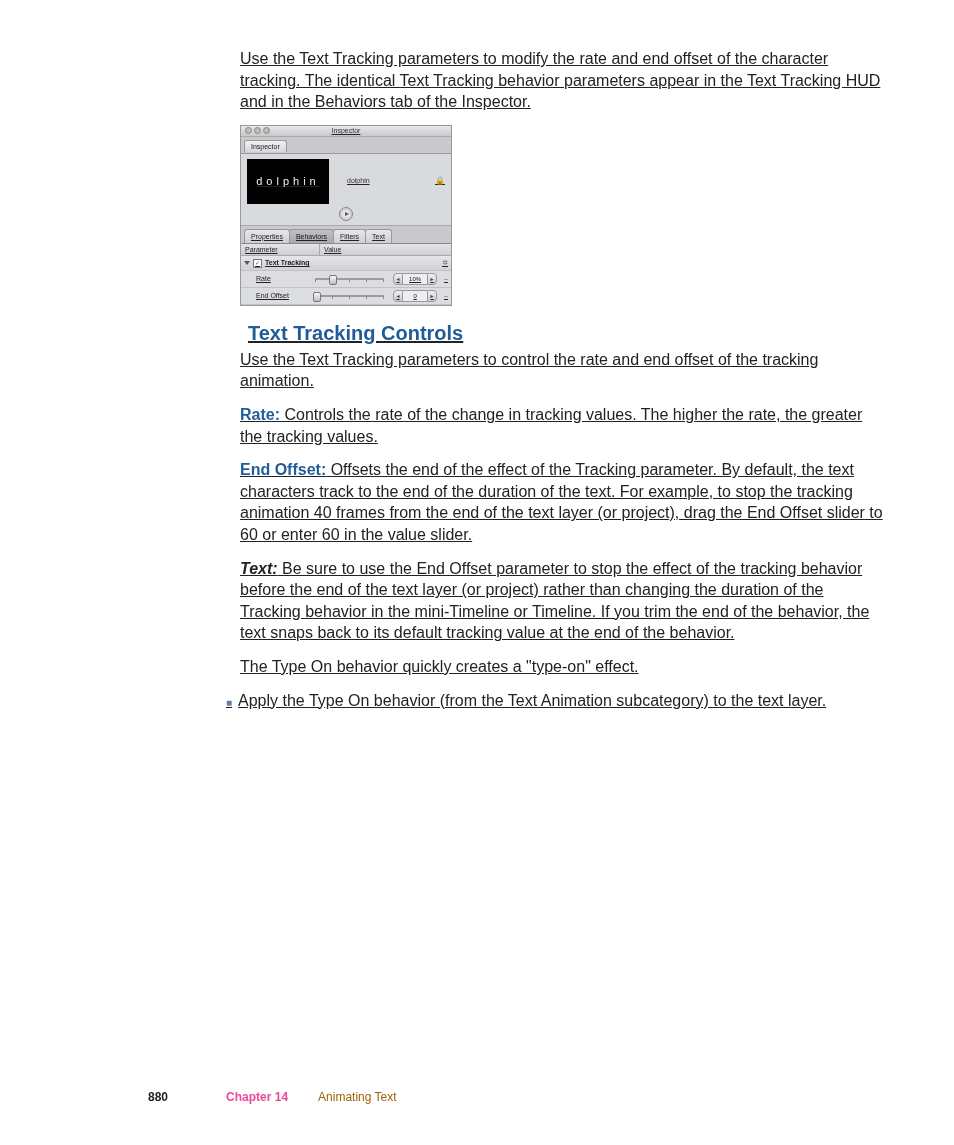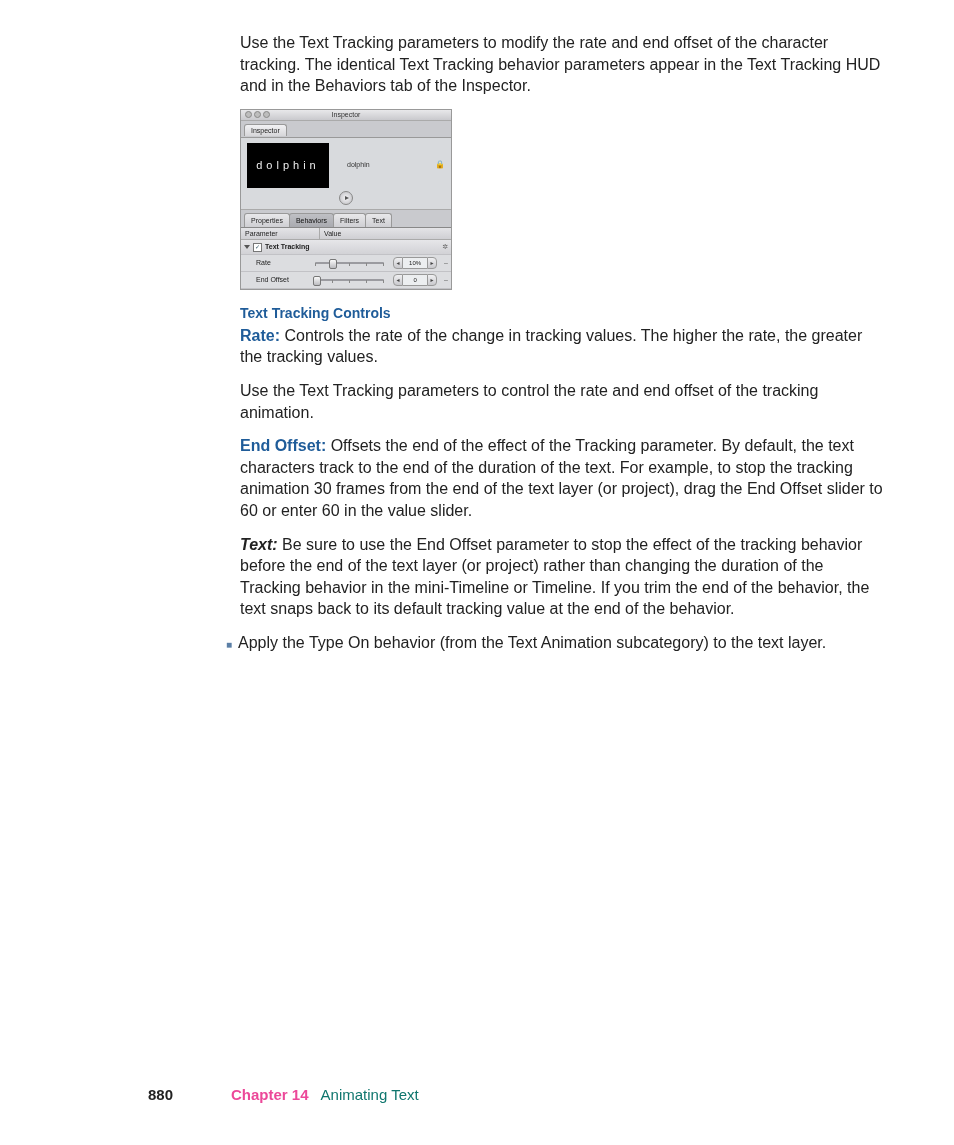--- a/index.html
+++ b/index.html
@@ -7,29 +7,30 @@
     font-size: 16px;
     color: #222;
     margin: 0;
     background: #fff;
     width: 954px;
     height: 1145px;
     position: relative;
     line-height: 1.35;
   }
   .page {
-    padding: 32px 70px 0 240px;
+    padding: 48px 70px 0 240px;
     box-sizing: border-box;
+    text-decoration: underline;
   }
   p { margin: 0 0 12px 0; }
   .blue-h3 {
     color: #1f5c99;
     font-weight: 600;
-    font-size: 14px;
-    margin: 14px 0 2px 0;
+    font-size: 20px;
+    margin: 14px 0 2px 8px;
   }
   .blue-h2 {
     color: #2a6aa8;
     font-weight: 400;
     font-size: 26px;
     margin: 42px 0 4px 0;
   }
   .term { color: #1f5c99; font-weight: 600; }
   .note-term { font-style: italic; font-weight: 600; }
   .sub-bold { font-weight: 600; margin-top: 14px; margin-bottom: 6px; }
@@ -133,26 +134,26 @@
   .valbox .ar.r{border-radius:0 4px 4px 0;}
   .valbox .num { width:24px;height:10px;border-top:1px solid #999;border-bottom:1px solid #999;background:#eceef0;display:flex;align-items:center;justify-content:center;font-size:6px;}
   .gear { margin-left:4px; font-size:7px; color:#666;}
   .menu-dash { margin-left:4px; color:#666; font-size:7px;}
 
   
   .footer {
     position: absolute;
     left: 0; right: 0; bottom: 40px;
     display: flex; align-items: center;
-    font-size: 15px;
+    font-size: 12px;
     padding-left: 148px;
   }
   .footer .pnum { font-weight: 600; color: #222; }
   .footer .chap { font-weight: 600; color: #ec4899; margin-left: 58px; }
-  .footer .chapname { color: #0f766e; margin-left: 12px; }
+  .footer .chapname { color: #a16207; margin-left: 30px; }
 </style>
 </head>
 <body>
 
 <div class="page">
 
   <p>Use the Text Tracking parameters to modify the rate and end offset of the character tracking. The identical Text Tracking behavior parameters appear in the Text Tracking HUD and in the Behaviors tab of the Inspector.</p>
 
   <div class="panel">
     <div class="titlebar">
@@ -231,28 +232,29 @@
       <div class="valbox">
         <div class="ar l">◂</div>
         <div class="num">0</div>
         <div class="ar r">▸</div>
       </div>
       <span class="menu-dash">–</span>
     </div>
   </div>
 
   <div class="blue-h3">Text Tracking Controls</div>
+  <p>Use the Text Tracking parameters to control the rate and end offset of the tracking animation.</p>
+
   <p><span class="term">Rate:</span><span>  Controls the rate of the change in tracking values. The higher the rate, the greater the tracking values.</span></p>
 
-  <p>Use the Text Tracking parameters to control the rate and end offset of the tracking animation.</p>
-
-  <p><span class="term">End Offset:</span><span>  Offsets the end of the effect of the Tracking parameter. By default, the text characters track to the end of the duration of the text. For example, to stop the tracking animation 30 frames from the end of the text layer (or project), drag the End Offset slider to 60 or enter 60 in the value slider.</span></p>
+  <p><span class="term">End Offset:</span><span>  Offsets the end of the effect of the Tracking parameter. By default, the text characters track to the end of the duration of the text. For example, to stop the tracking animation 40 frames from the end of the text layer (or project), drag the End Offset slider to 60 or enter 60 in the value slider.</span></p>
 
   <p><span class="note-term">Text:</span><span>  Be sure to use the End Offset parameter to stop the effect of the tracking behavior before the end of the text layer (or project) rather than changing the duration of the Tracking behavior in the mini-Timeline or Timeline. If you trim the end of the behavior, the text snaps back to its default tracking value at the end of the behavior.</span></p>
 
+  <p>The Type On behavior quickly creates a "type-on" effect.</p>
 
   <div class="bullet-row">
     <span class="bullet">■</span>
     <span>Apply the Type On behavior (from the Text Animation subcategory) to the text layer.</span>
   </div>
 
 </div>
 
 <div class="footer">
   <span class="pnum">880</span>

